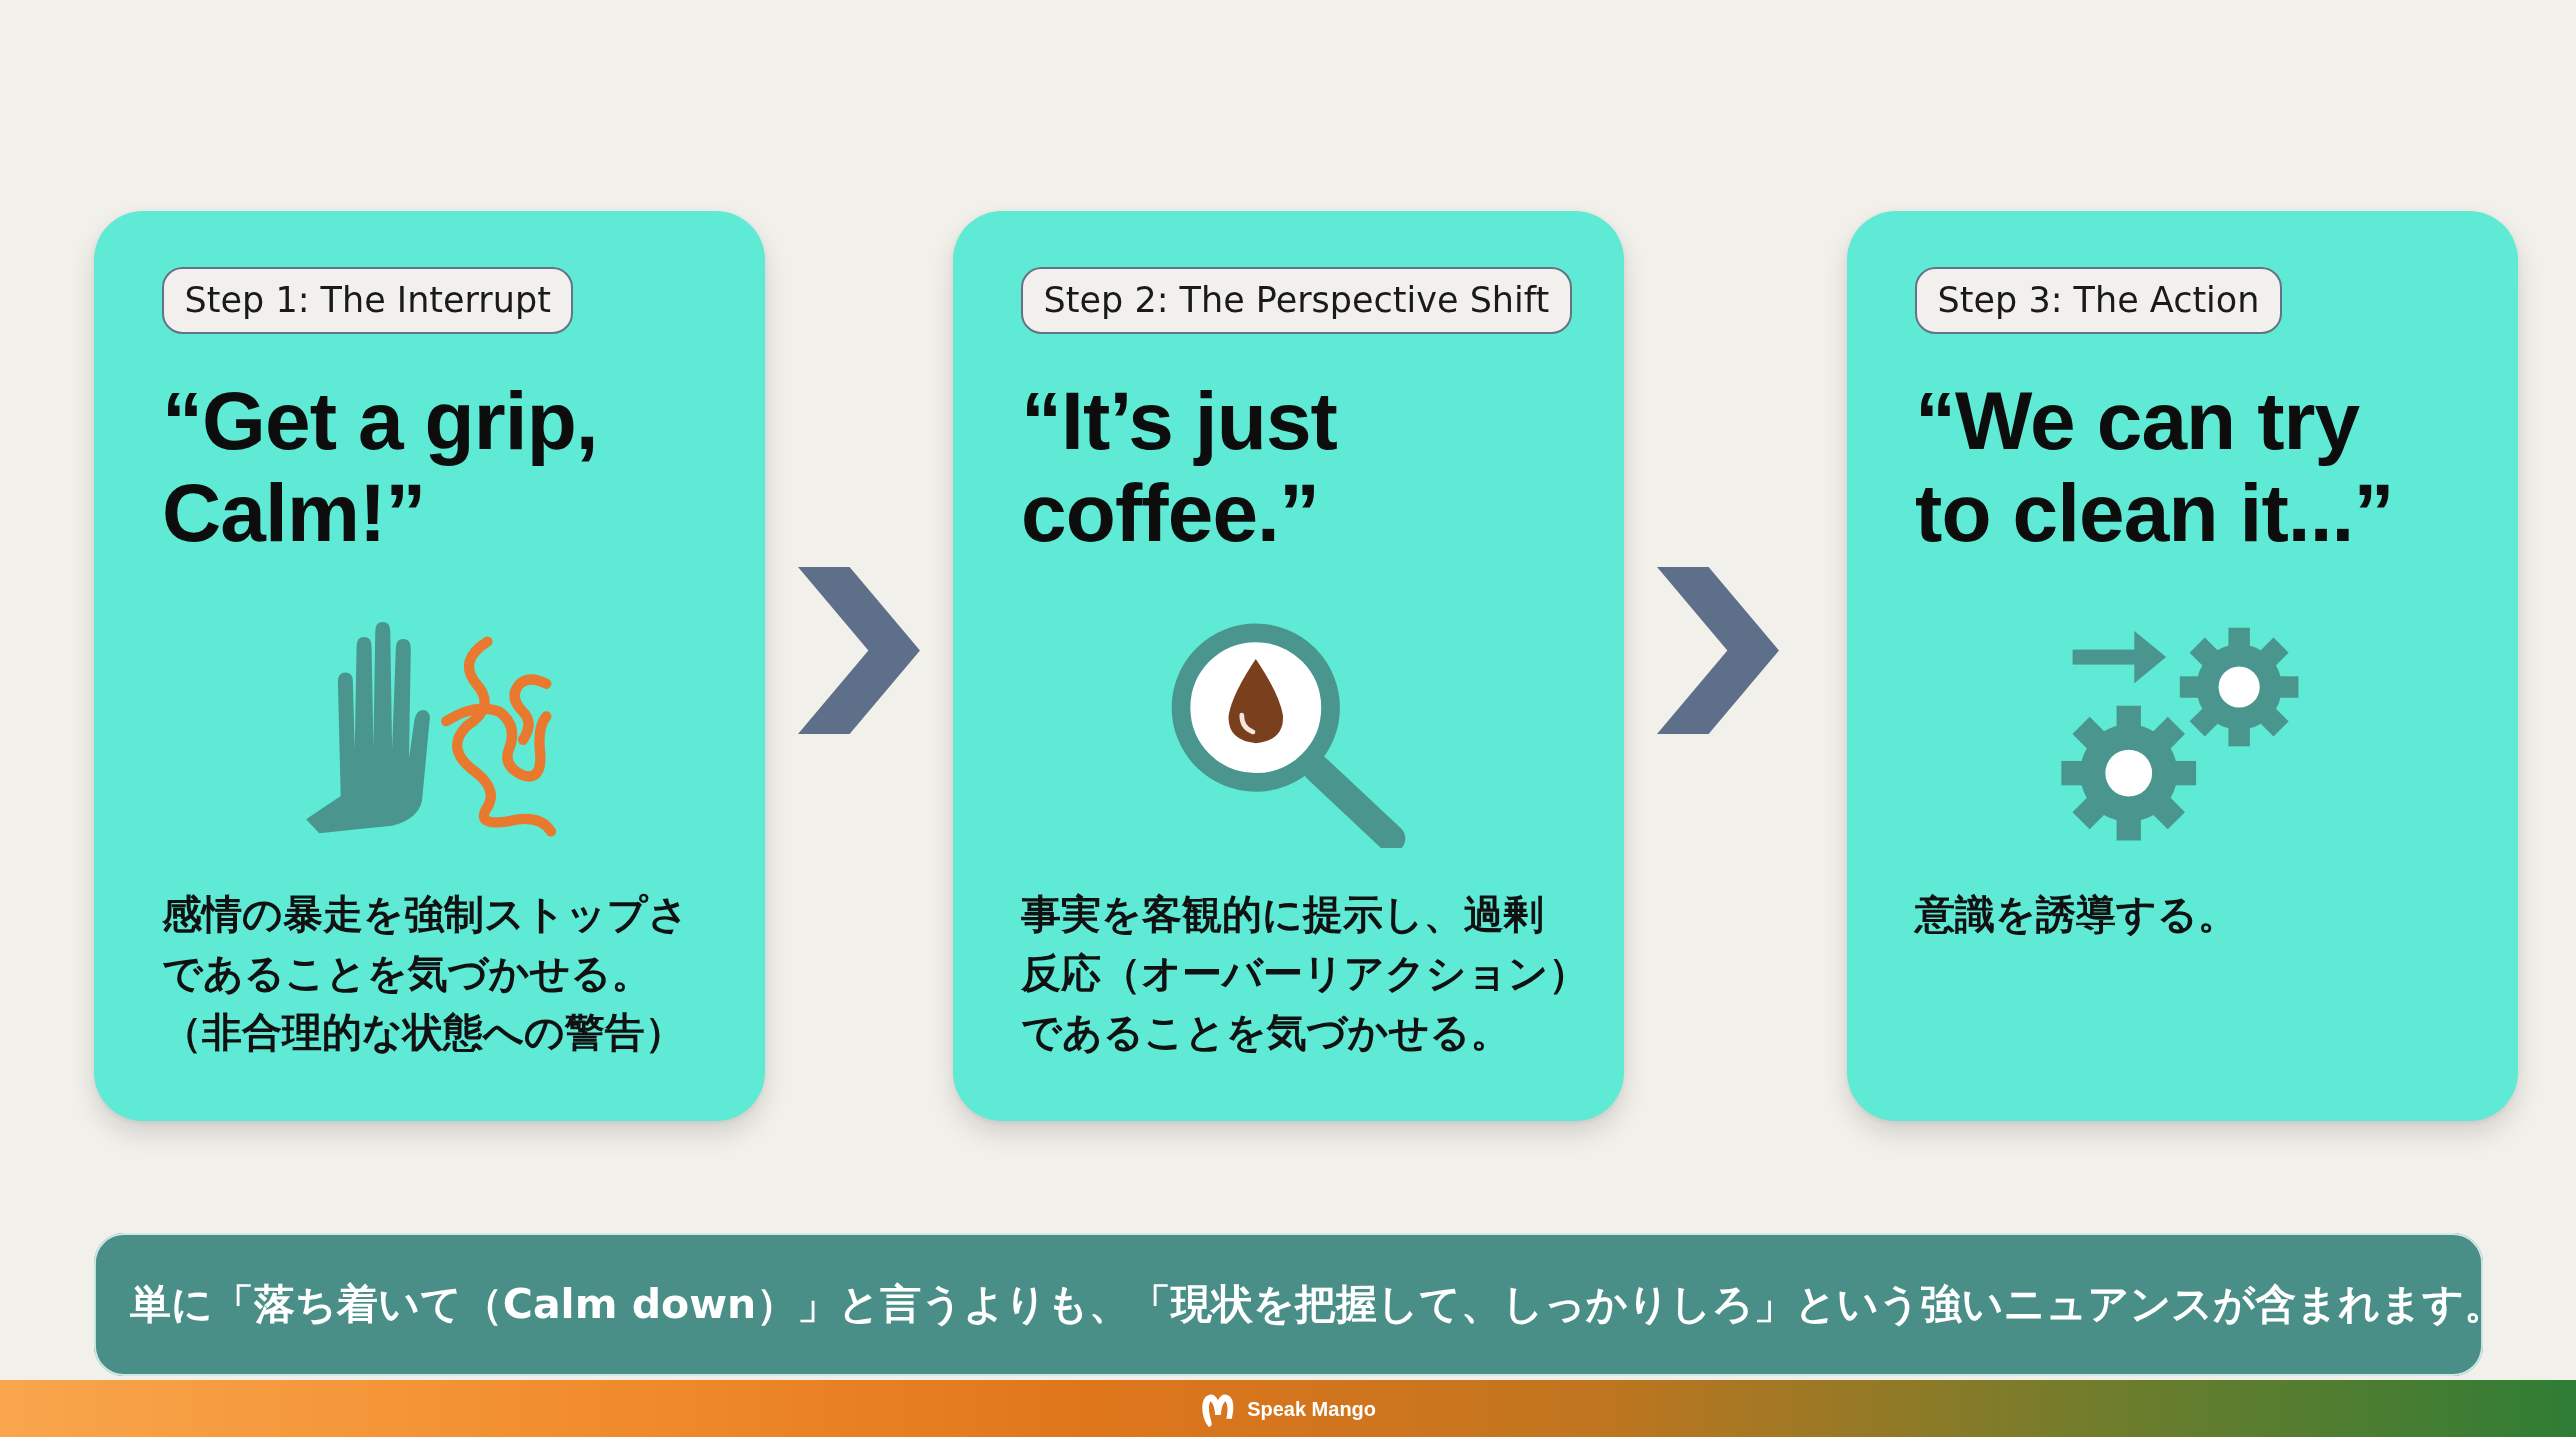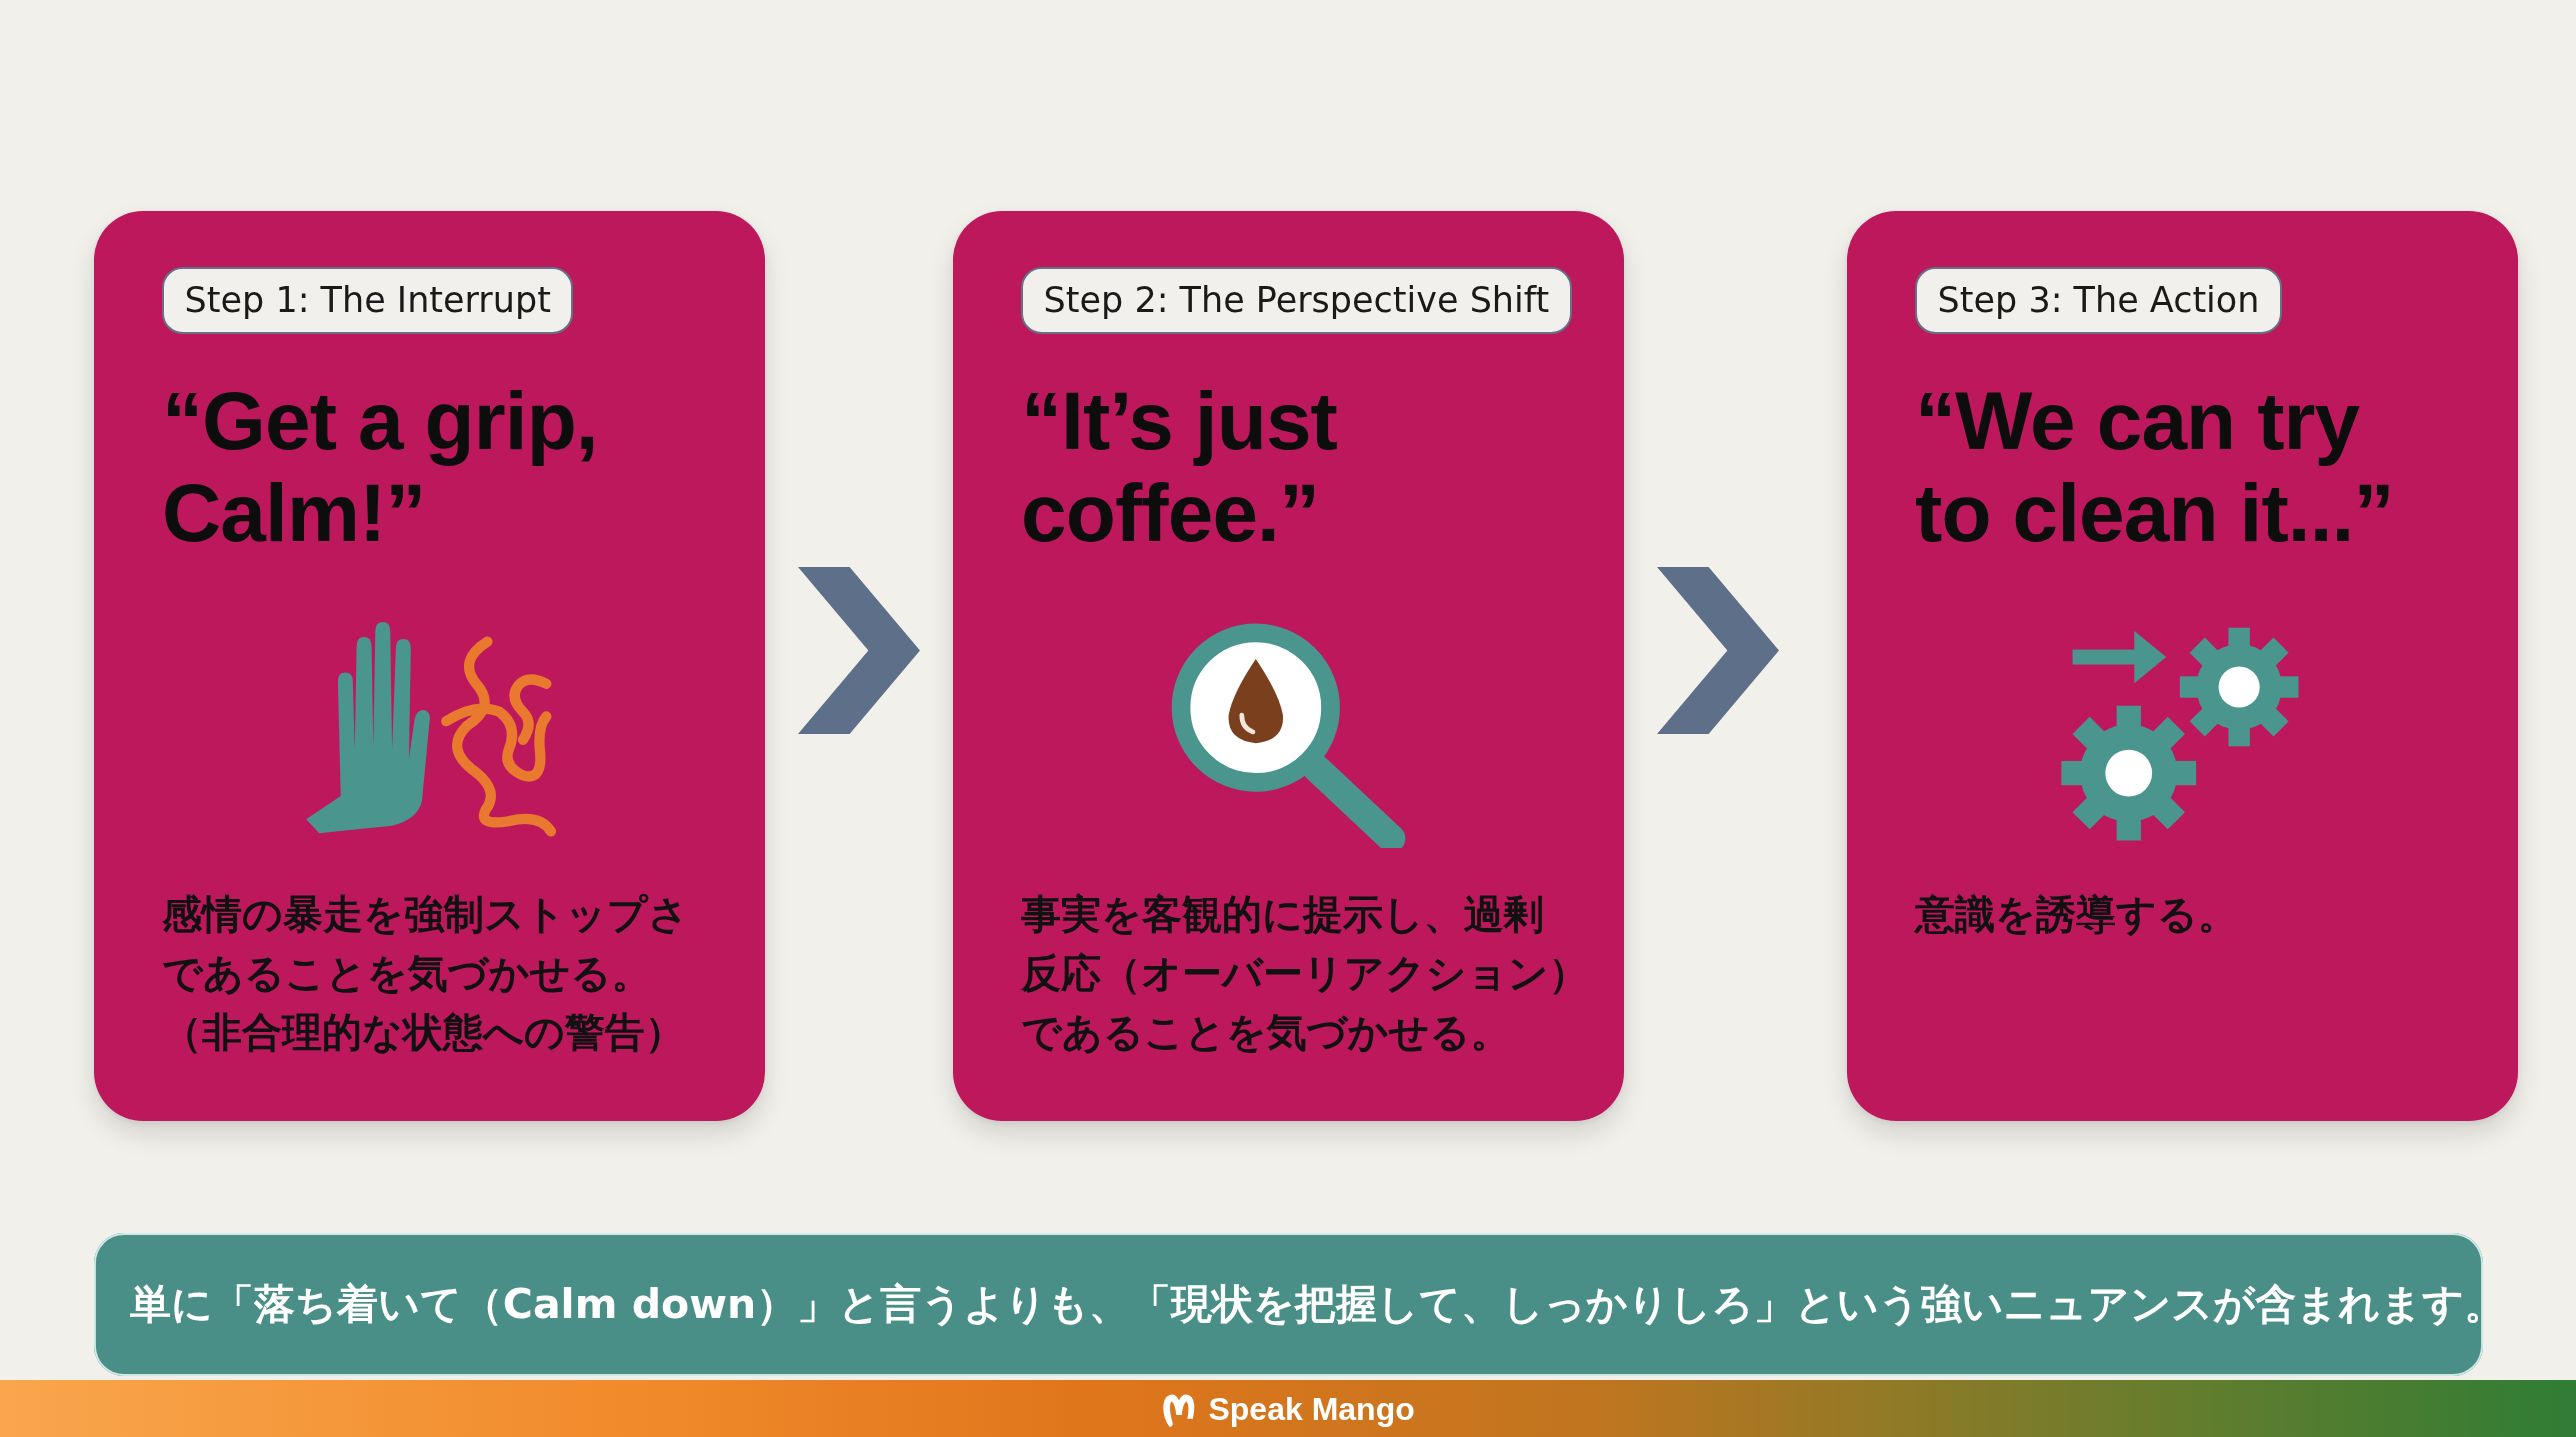--- a/index.html
+++ b/index.html
@@ -3,21 +3,21 @@
 <meta charset="utf-8">
 <style>
   html, body { margin:0; padding:0; }
   body {
     width:2576px; height:1438px; overflow:hidden; position:relative;
     background:#f2f0eb;
     font-family:"DejaVu Sans", "Liberation Sans", sans-serif;
   }
   .card {
     position:absolute; top:211px; width:671px; height:910px;
-    background:#be185d; border-radius:49px;
+    background:#5eead4; border-radius:49px;
     box-shadow:0 13px 26px rgba(0,0,0,0.13), 0 1.9px 5.6px rgba(0,0,0,0.06);
   }
   .badge {
     position:absolute; left:68px; top:56px; height:67px;
     padding:0 20.6px; box-sizing:border-box;
     border:2.8px solid #667283; border-radius:20.6px;
     background:#f2f0ec; color:#1a1a1a;
     font-family:"DejaVu Sans", sans-serif; font-size:35px;
     line-height:62px; white-space:nowrap;
   }
@@ -45,21 +45,21 @@
     display:flex; align-items:center; box-sizing:border-box; padding-left:36px;
     color:#ffffff; font-family:"DejaVu Sans", sans-serif; font-weight:bold;
     font-size:41px; white-space:nowrap;
   }
   .footer {
     position:absolute; left:0; top:1380px; width:2576px; height:58px;
     background:linear-gradient(90deg,#f9a64c 0%,#f08a2a 25%,#e0761c 42%,#c0751f 62%,#6e7d2c 82%,#2f7d35 100%);
     display:flex; justify-content:center; align-items:center; gap:11.2px;
   }
   .footer .brand {
-    color:#ffffff; font-family:"Liberation Sans", sans-serif; font-weight:bold; font-size:32px;
+    color:#ffffff; font-family:"Liberation Sans", sans-serif; font-weight:bold; font-size:20px;
   }
 </style>
 </head>
 <body>
 
 <div class="card" style="left:94px;">
   <div class="badge">Step 1: The Interrupt</div>
   <div class="quote">
     <span>“Get a grip,</span>
     <span>Calm!”</span>

